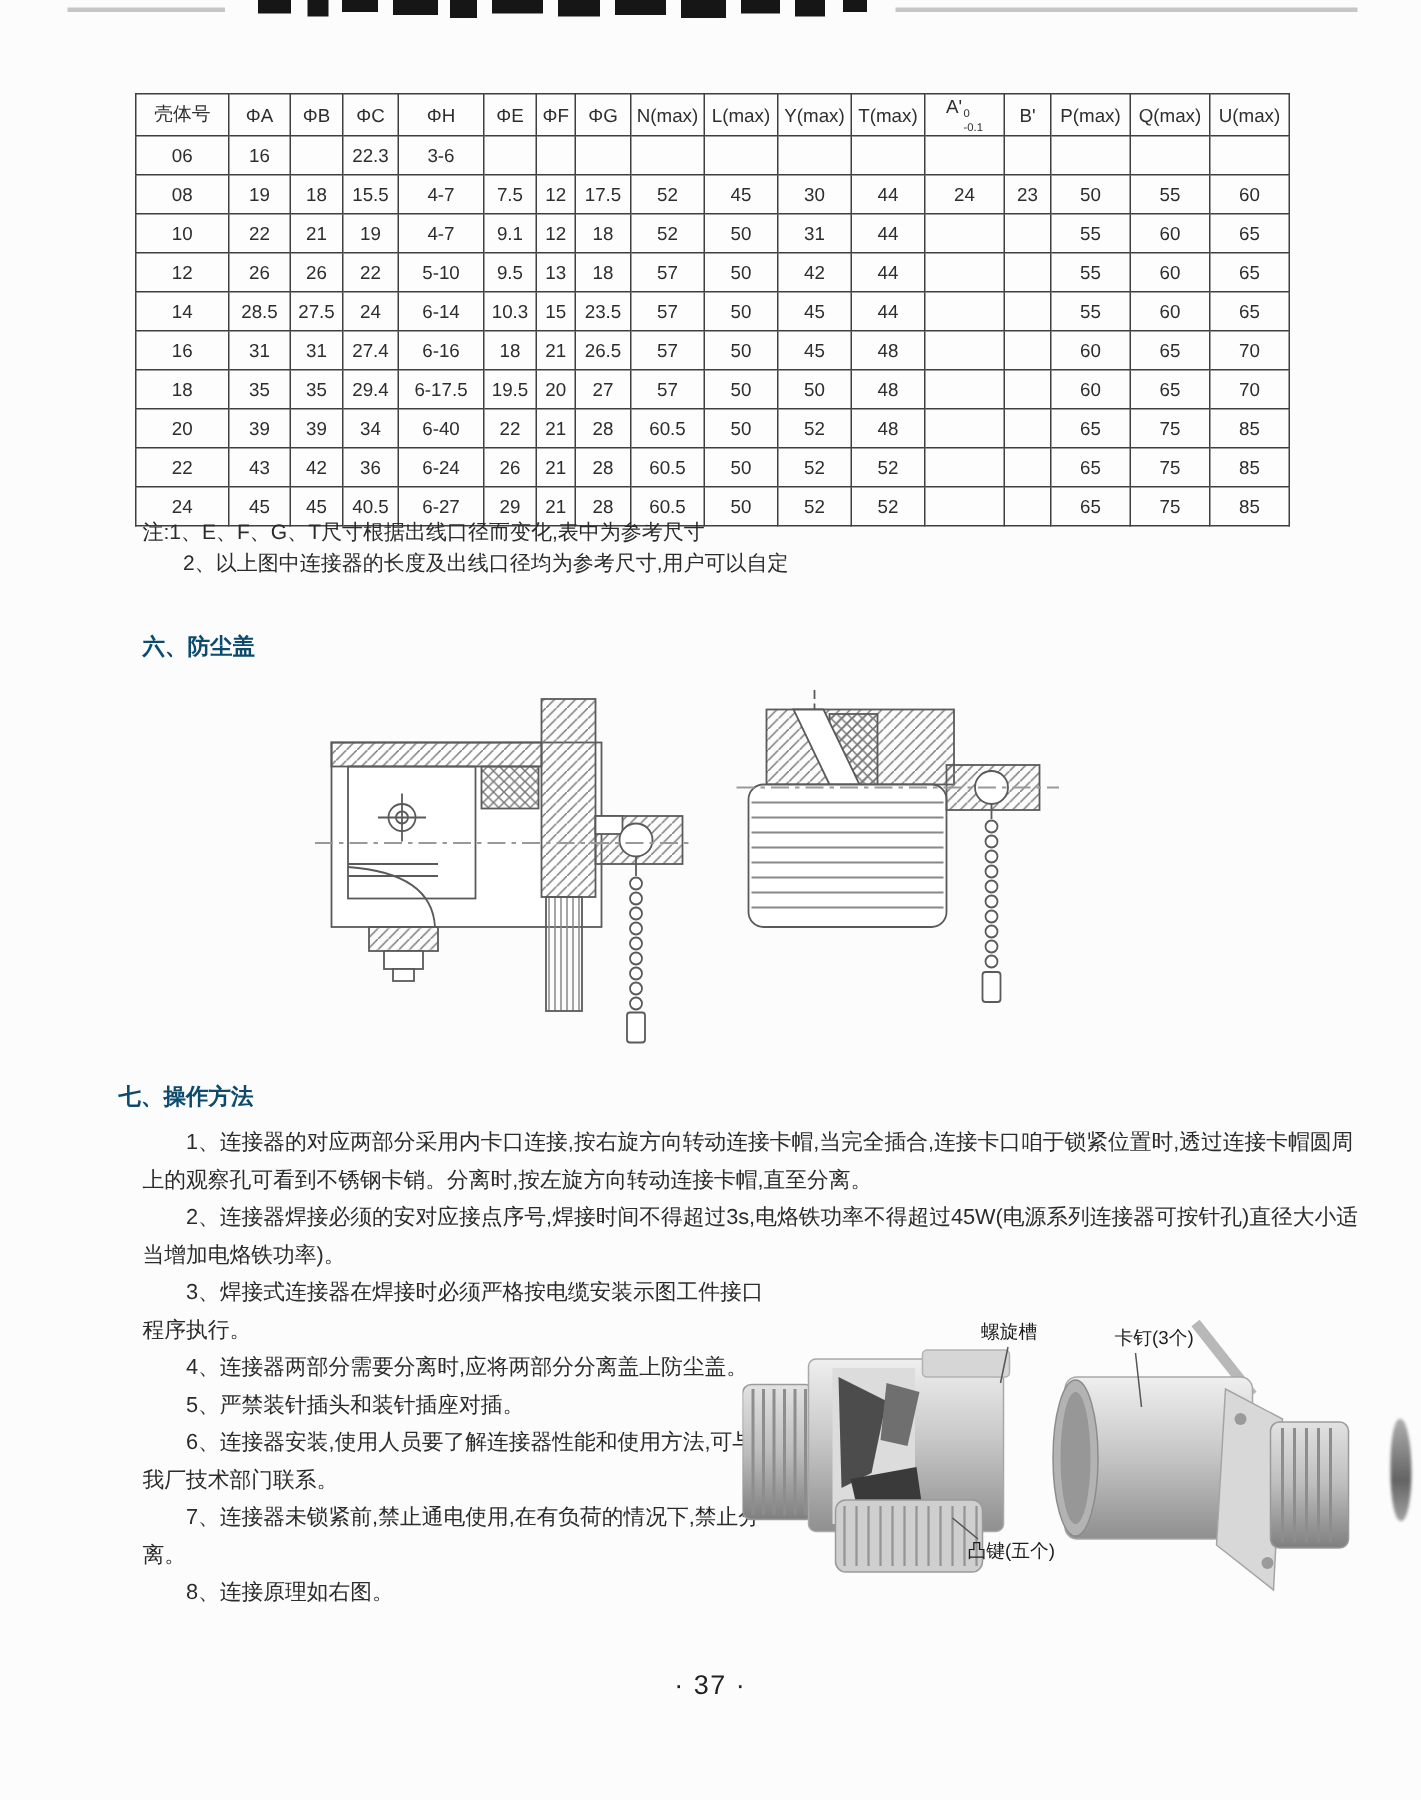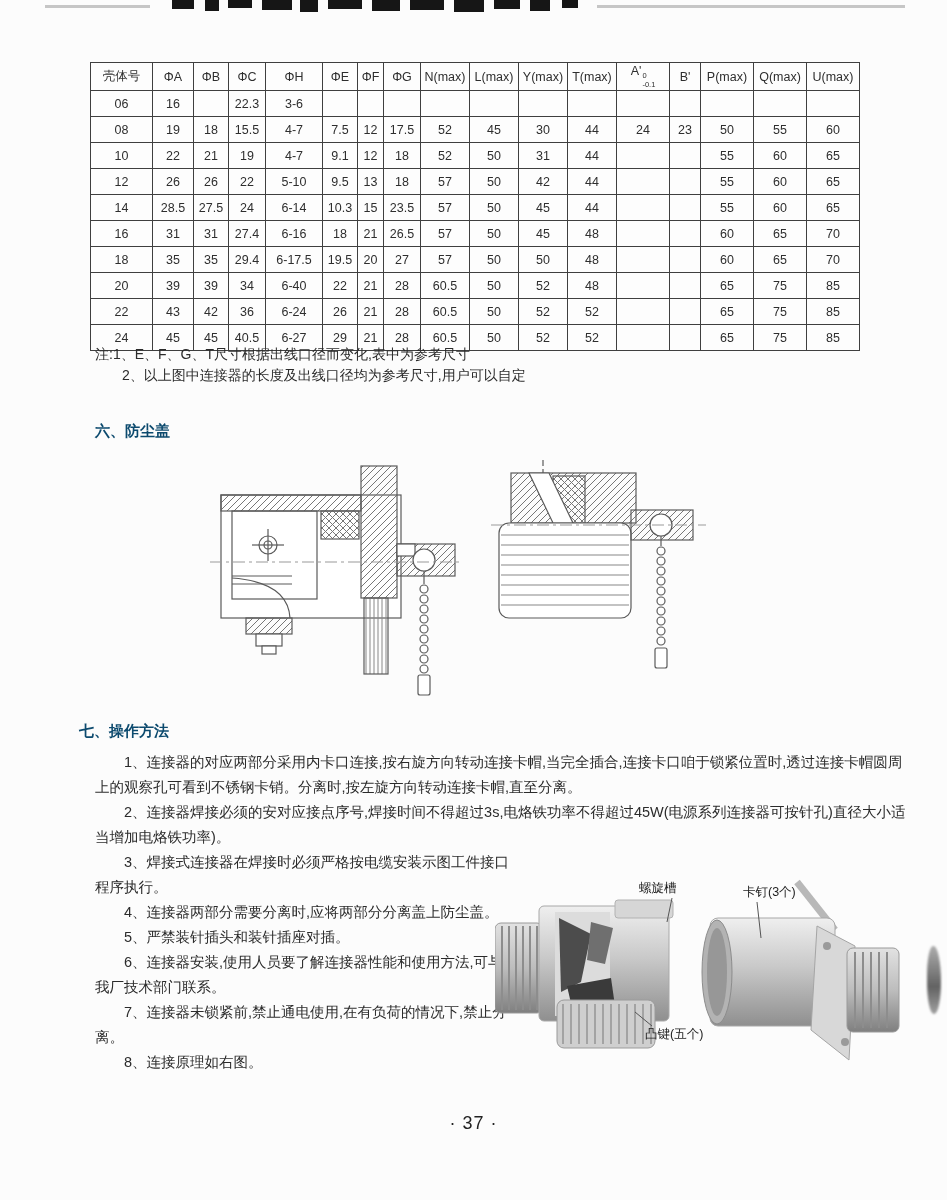--- a/index.html
+++ b/index.html
@@ -52,21 +52,21 @@
 
   
   .ops { position:absolute; left:95px; top:750px; width:816px; font-size:14.5px; line-height:25px; }
   .ops p { margin:0; text-indent:2em; }
   .ops-row { display:flex; }
   .ops-left { width:420px; }
 
   
   .photo { position:absolute; left:495px; top:878px; width:440px; height:200px; }
   .ph-label { position:absolute; font-size:12.5px; color:#1d1d1d; white-space:nowrap; }
-  .lbl-spiral { left:144px; top:2px; }
+  .lbl-spiral { left:159px; top:2px; }
   .lbl-pins   { left:248px; top:6px; }
   .lbl-keys   { left:150px; top:148px; }
 
   
   .smudge {
     position:absolute; left:927px; top:946px; width:14px; height:68px;
     background:linear-gradient(180deg,#9a9a9a,#3d3d3d 60%,#8a8a8a);
     border-radius:45% 55% 50% 50%; opacity:.8; filter:blur(1px);
   }
   .page-num { position:absolute; top:1113px; left:0; width:100%; text-align:center;

